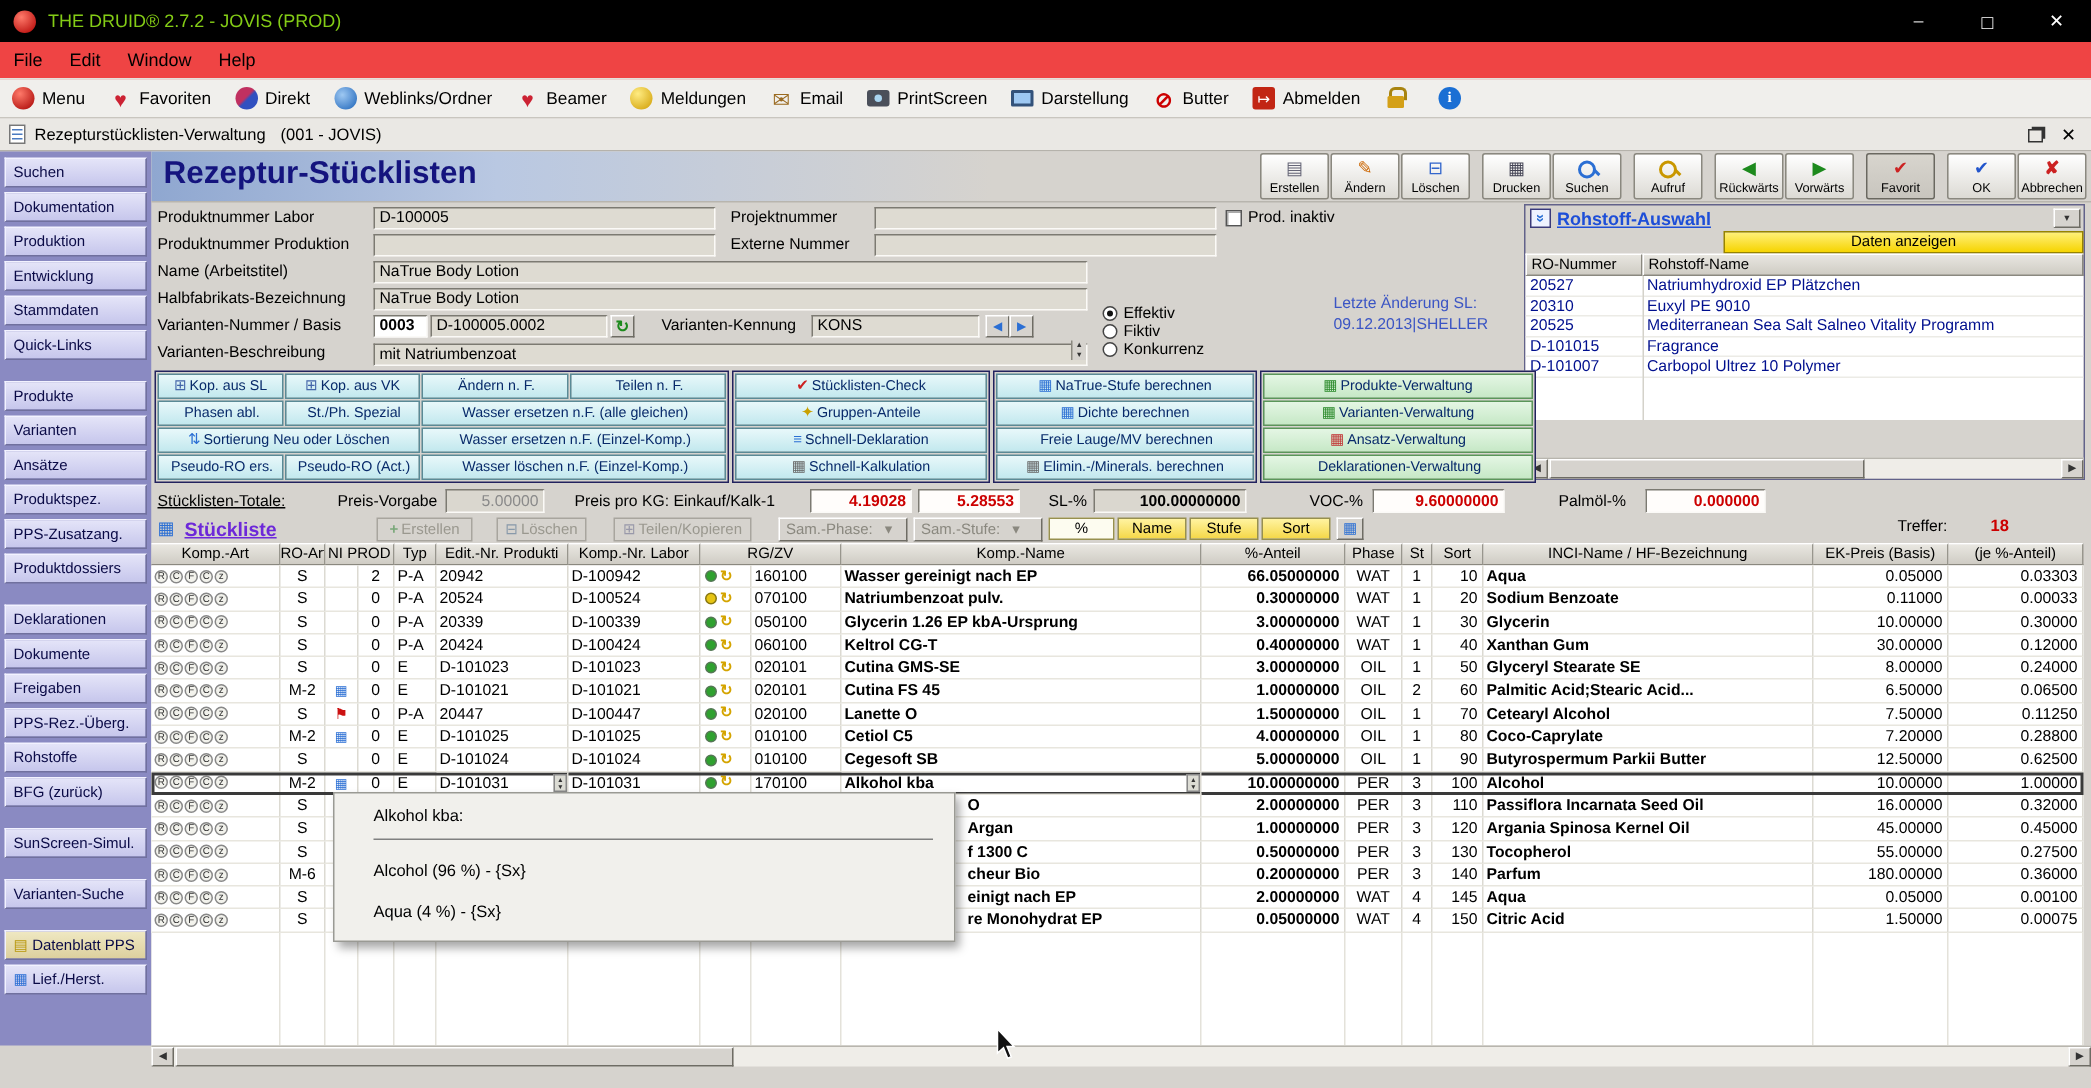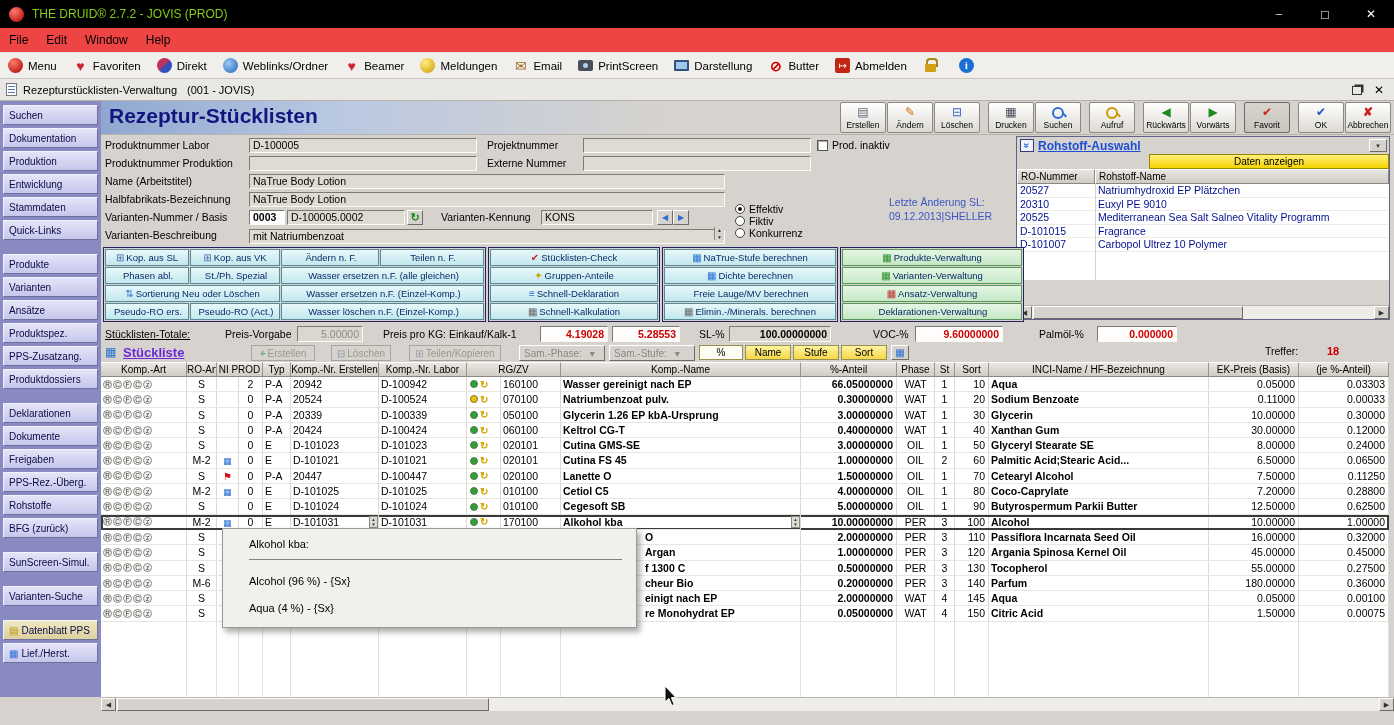--- a/index.html
+++ b/index.html
@@ -813,21 +813,21 @@
   <div id="thead">
 
       <div class="th" data-span="1">Komp.-Art</div>
 
       <div class="th" data-span="1">RO-Art</div>
 
       <div class="th" data-span="2">NI PROD</div>
 
       <div class="th" data-span="1">Typ</div>
 
-      <div class="th" data-span="1">Komp.-Nr. Erstellen</div>
+      <div class="th" data-span="1">Edit.-Nr. Produkti</div>
 
       <div class="th" data-span="1">Komp.-Nr. Labor</div>
 
       <div class="th" data-span="2">RG/ZV</div>
 
       <div class="th" data-span="1">Komp.-Name</div>
 
       <div class="th" data-span="1">%-Anteil</div>
 
       <div class="th" data-span="1">Phase</div>

